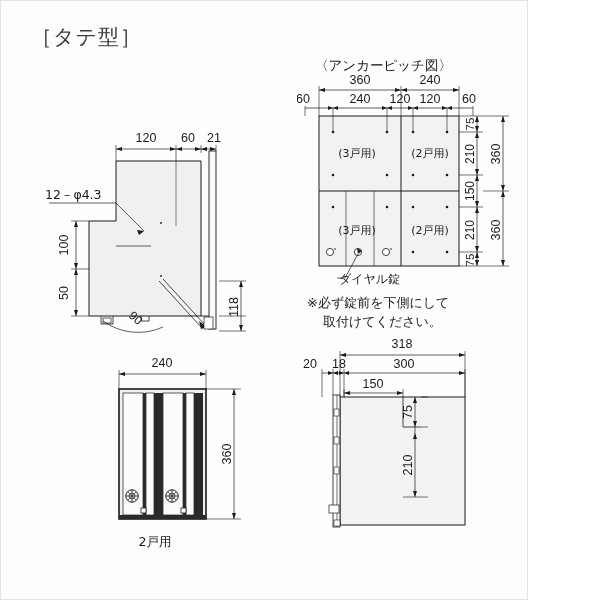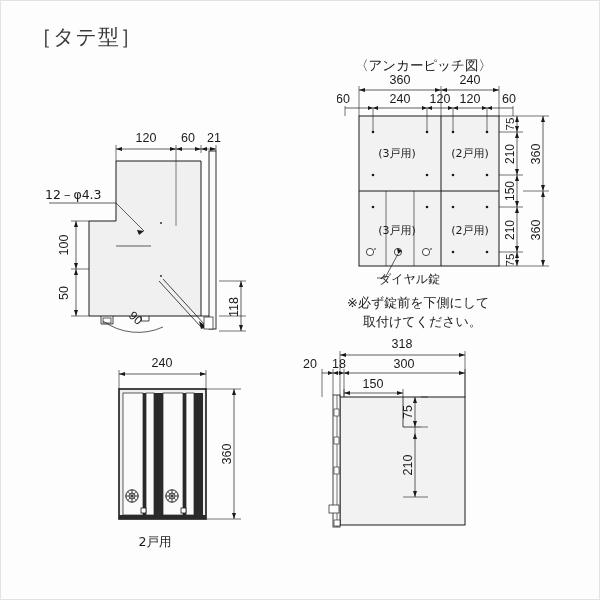--- a/index.html
+++ b/index.html
@@ -5,21 +5,21 @@
   html,body{margin:0;padding:0;}
   body{
     width:600px;height:600px;
     background:#ffffff;
     font-family:"Liberation Sans","DejaVu Sans",sans-serif;
     color:#1a1a1a;
     overflow:hidden;
   }
   #page{
     position:relative;
-    width:600px;height:600px;
+    width:528px;height:600px;
     background:#fdfdfd;
     border:1px solid #e2e2e2;
     box-sizing:border-box;
   }
   .abs{position:absolute;}
   svg{display:block;}
   .ttl{
     position:absolute;left:30px;top:22px;
     font-size:21px;letter-spacing:1px;color:#3a3a3a;
     font-family:"DejaVu Sans","Liberation Sans",sans-serif;
@@ -104,21 +104,21 @@
     <text x="27" y="162" font-size="12.5" fill="#1a1a1a" text-anchor="middle" transform="rotate(-90 27 162)" font-family="Liberation Sans, sans-serif">50</text>
 
     <text x="4" y="68" font-size="12.5" fill="#1a1a1a" font-family="DejaVu Sans, sans-serif">12－φ4.3</text>
 
     <text x="92" y="190" font-size="12" fill="#1a1a1a" text-anchor="middle" transform="rotate(42 92 190)" font-family="Liberation Sans, sans-serif">90</text>
 
     <text x="197" y="176" font-size="12.5" fill="#1a1a1a" text-anchor="middle" transform="rotate(-90 197 176)" font-family="Liberation Sans, sans-serif">118</text>
   </svg>
   </div>
 
-  <div class="abs" style="left:296px;top:55px;margin-left:40px;">
+  <div class="abs" style="left:296px;top:55px;">
   <svg width="250" height="290" viewBox="0 0 250 290">
     <g stroke="#1a1a1a" fill="none" stroke-width="0.8" shape-rendering="geometricPrecision">
 
       <rect x="22" y="60" width="140" height="150" fill="#f2f2f2" stroke="none"></rect>
 
       <rect x="22" y="60" width="140" height="150" stroke="#1a1a1a" stroke-width="1"></rect>
 
       <line x1="22" y1="135" x2="162" y2="135" stroke-width="1"></line>
 
       <line x1="104" y1="60" x2="104" y2="210" stroke-width="1"></line>

